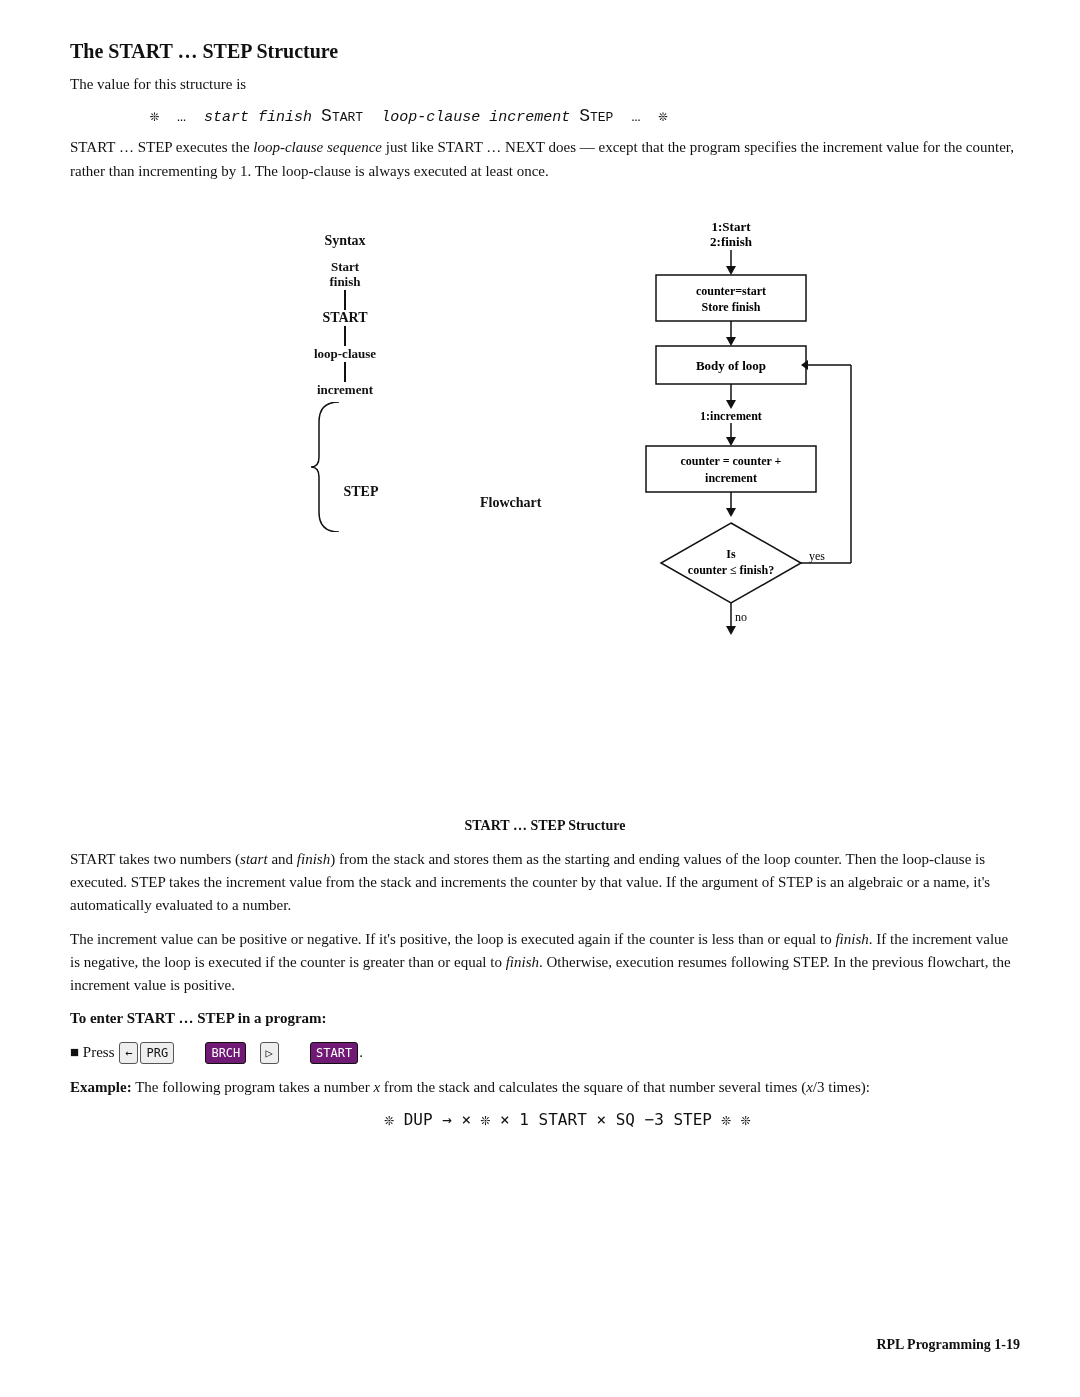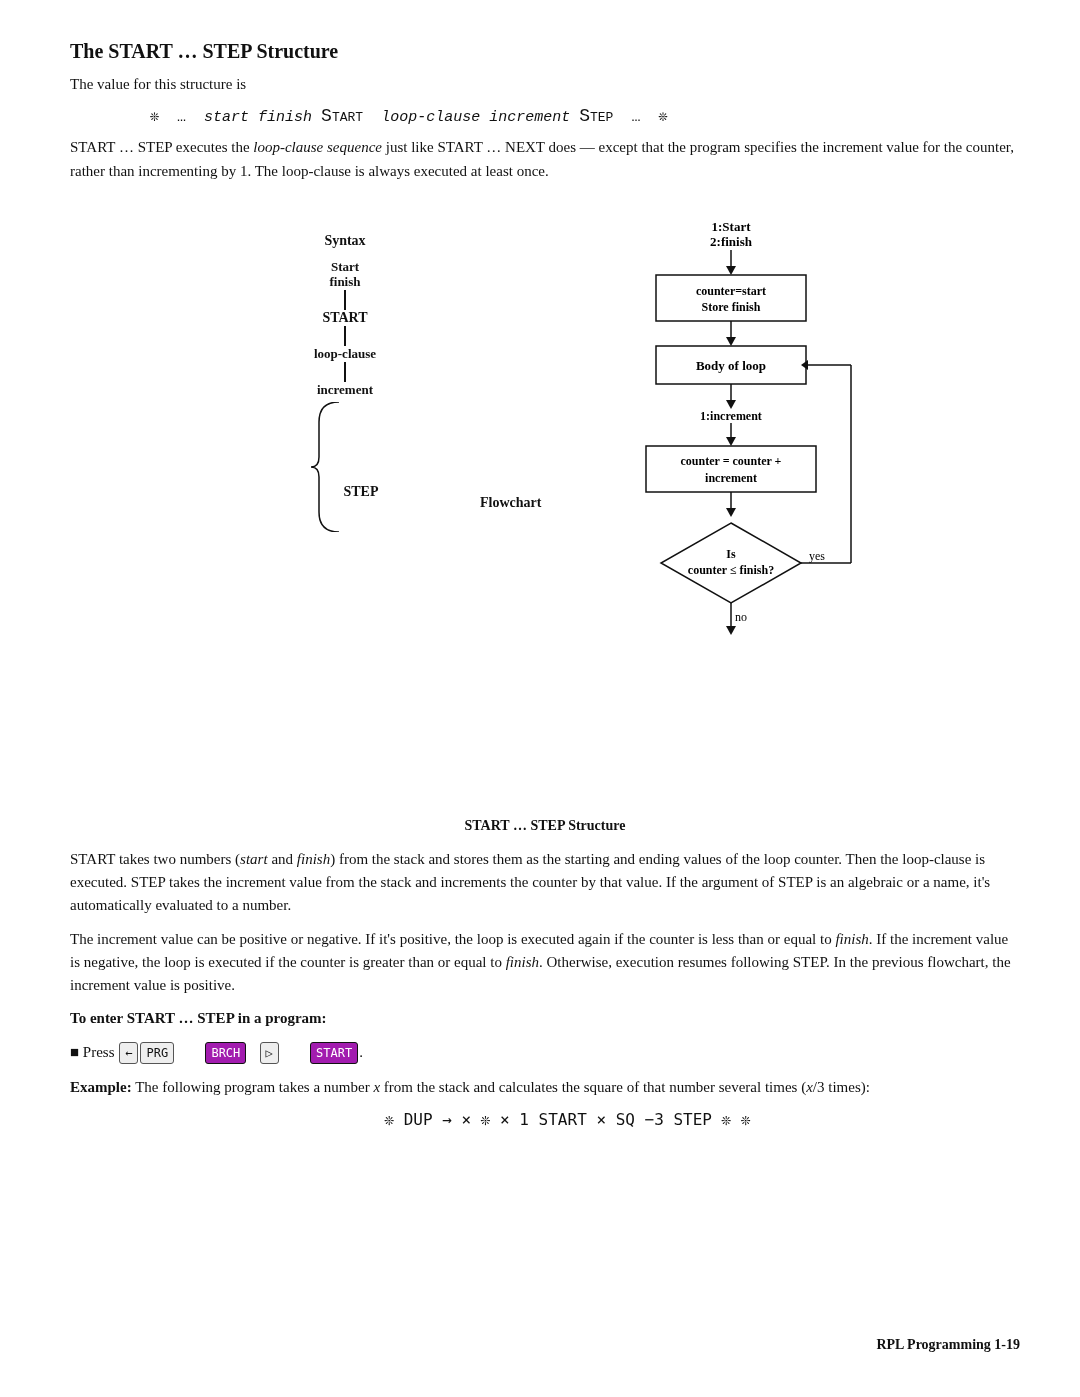--- a/index.html
+++ b/index.html
@@ -109,21 +109,21 @@
       border: 1px solid #555;
       border-radius: 3px;
       padding: 1px 5px;
       font-family: monospace;
       font-size: 12px;
       background: #eee;
       vertical-align: middle;
       margin: 0 1px;
     }
     .key-btn-dark {
-      background: #a21caf;
+      background: #701a75;
       color: #fff;
       border-color: #111;
       margin-left: 19px;
     }
     .key-small {
       font-size: 12px;
     }
 
     .prog-example {
       font-family: monospace;

